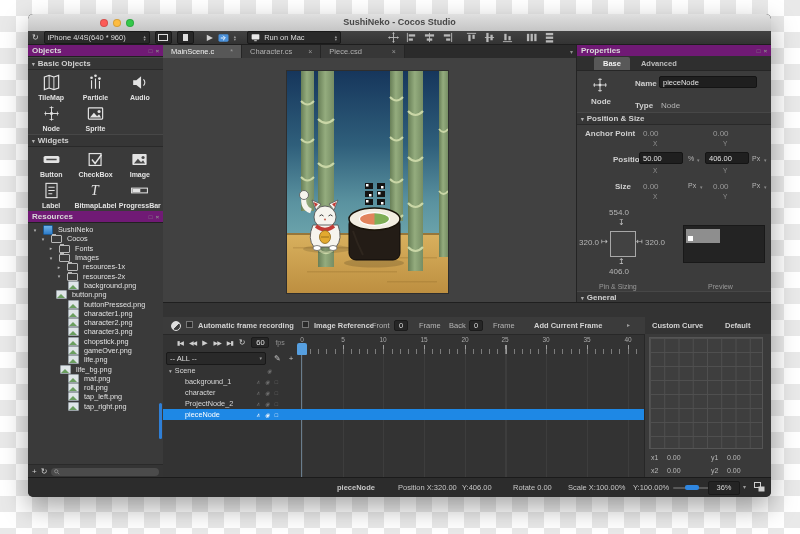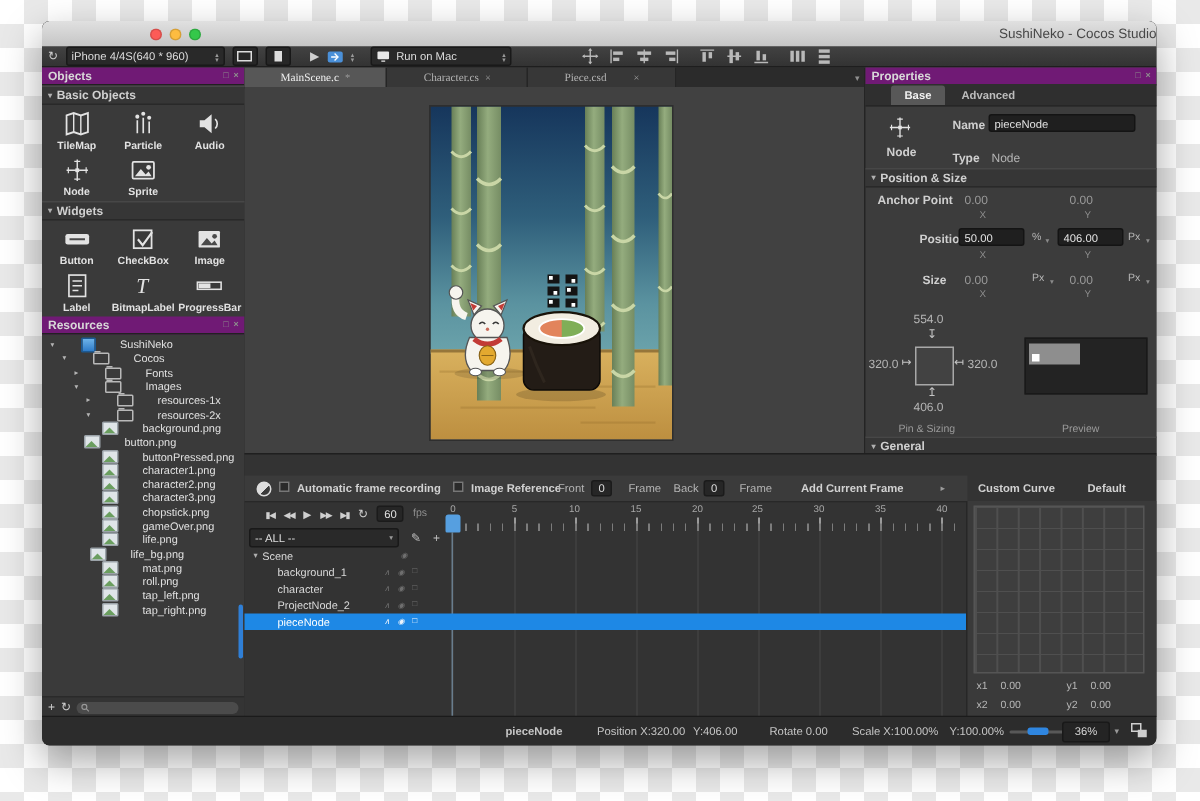--- a/index.html
+++ b/index.html
@@ -13,21 +13,21 @@
     background-size:32px 32px;
     position:relative;
   }
   .abs{position:absolute;}
   .window{position:absolute;left:28px;top:14px;width:743px;height:483px;background:#383838;
     border-radius:5px;box-shadow:0 10px 26px rgba(0,0,0,.35);font-size:8px;color:#c8c8c8;overflow:hidden;}
   
   .titlebar{position:absolute;left:0;top:0;right:0;height:17px;background:linear-gradient(#e0e0e0,#c5c5c5);
     border-bottom:1px solid #8f8f8f;border-radius:5px 5px 0 0;}
   .traffic{position:absolute;top:4.5px;width:8px;height:8px;border-radius:50%;border:1px solid rgba(0,0,0,.15);box-sizing:border-box;}
-  .title-text{position:absolute;left:0;right:0;top:0;height:17px;line-height:17px;text-align:right;color:#474747;font-size:9px;}
+  .title-text{position:absolute;left:0;right:0;top:0;height:17px;line-height:17px;text-align:center;color:#474747;font-size:9px;font-weight:bold;}
   
   .toolbar{position:absolute;left:0;top:17px;right:0;height:14px;background:linear-gradient(#424242,#333);
     border-bottom:1px solid #1e1e1e;display:flex;align-items:center;padding:0 4px;box-sizing:border-box;gap:5px;color:#c2c2c2;}
   .tb-glyph{font-size:8px;color:#cfcfcf;}
   .select{background:#292929;border:1px solid #191919;border-radius:2px;height:11px;display:flex;align-items:center;
     padding:0 3px;gap:4px;font-size:7.5px;color:#ddd;}
   .stepper{display:flex;flex-direction:column;line-height:3px;font-size:4.5px;color:#9a9a9a;font-style:normal;margin-left:auto;}
   .stepper i{font-style:normal;}
   .dev-btn{width:15px;height:11px;background:#272727;border:1px solid #181818;border-radius:2px;display:flex;align-items:center;justify-content:center;}
   .dev-land{width:8px;height:5px;border:1px solid #ddd;}
@@ -41,35 +41,35 @@
   .section-header{height:11px;background:#363636;border-top:1px solid #474747;border-bottom:1px solid #292929;
     display:flex;align-items:center;gap:3px;padding:0 4px;font-weight:bold;color:#d0d0d0;}
   .tri{font-size:5.5px;color:#b0b0b0;}
   
   .left-panel{position:absolute;left:0;top:31px;width:135px;bottom:19px;background:#3a3a3a;border-right:1px solid #242424;}
   .obj-grid{display:grid;grid-template-columns:repeat(3,1fr);padding:3px 1px 2px;row-gap:3px;}
   .obj-item{display:flex;flex-direction:column;align-items:center;gap:2px;}
   .obj-item svg{width:23px;height:19px;}
   .obj-label{font-size:7px;font-weight:bold;color:#e2e2e2;white-space:nowrap;}
   .tree{padding-top:2px;}
-  .tree-row{height:9.3px;display:flex;align-items:center;gap:16px;font-size:7.3px;color:#e0e0e0;white-space:nowrap;}
+  .tree-row{height:9.3px;display:flex;align-items:center;gap:5px;font-size:7.3px;color:#e0e0e0;white-space:nowrap;}
   .tw{width:6px;text-align:center;font-size:5px;color:#b5b5b5;flex:none;}
   .icon-proj{width:8px;height:8px;background:linear-gradient(#6db2e8,#2f7cc9);border:1px solid #1c5globa;border:1px solid #1c5a94;border-radius:1px;flex:none;}
   .icon-folder{width:9px;height:6px;border:1px solid #b9b9b9;border-radius:1px;position:relative;flex:none;margin-top:1px;}
   .icon-folder::before{content:"";position:absolute;left:0;top:-2px;width:4px;height:1px;background:#b9b9b9;}
   .icon-img{width:9px;height:7px;background:#dfe5e8;border:1px solid #9aa2a8;border-radius:1px;position:relative;flex:none;overflow:hidden;}
   .icon-img::before{content:"";position:absolute;left:0;bottom:0;border-left:4px solid transparent;border-right:4px solid transparent;border-bottom:4px solid #6a9e5f;}
   .res-footer{position:absolute;left:0;right:0;bottom:0;height:13px;background:#343434;border-top:1px solid #2a2a2a;
     display:flex;align-items:center;gap:4px;padding:0 4px;color:#cfcfcf;}
   .search-box{flex:1;height:8px;background:#4b4b4b;border-radius:4px;display:flex;align-items:center;padding:0 3px;}
   .res-scroll{position:absolute;right:1px;top:358px;width:3px;height:36px;background:#2f7fd6;border-radius:2px;}
   
   .center{position:absolute;left:135px;top:31px;width:414px;height:257px;}
   .tabbar{position:absolute;left:0;right:0;top:0;height:13px;background:#2b2b2b;border-bottom:1px solid #202020;display:flex;align-items:stretch;}
-  .tab{display:flex;align-items:center;gap:4px;padding:0 24px;font-size:7.5px;color:#b2b2b2;background:#373737;border-right:1px solid #252525;font-family:Liberation Serif, serif;}
+  .tab{display:flex;align-items:center;gap:16px;padding:0 8px;font-size:7.5px;color:#b2b2b2;background:#373737;border-right:1px solid #252525;}
   .tab.active{background:#575757;color:#f0f0f0;}
   .tab .x{color:#9a9a9a;font-size:7px;}
   .tab-chev{margin-left:auto;color:#8f8f8f;font-size:6px;align-self:center;padding-right:4px;}
   .canvas{position:absolute;left:0;right:0;top:13px;bottom:0;background:#414141;}
   .scene{position:absolute;left:124px;top:13px;width:161px;height:222px;box-shadow:0 0 0 1px #2e2e2e;}
   
   .right-panel{position:absolute;right:0;top:31px;width:194px;height:257px;background:#3c3c3c;border-left:1px solid #242424;}
   .ptabs{position:absolute;left:0;right:0;top:11px;height:14px;background:#2f2f2f;border-bottom:1px solid #262626;display:flex;align-items:flex-end;padding-left:17px;gap:2px;}
   .ptab{padding:2px 9px;font-size:7.5px;color:#bdbdbd;font-weight:bold;}
   .ptab.active{background:#585858;color:#f2f2f2;border-radius:2px 2px 0 0;}

